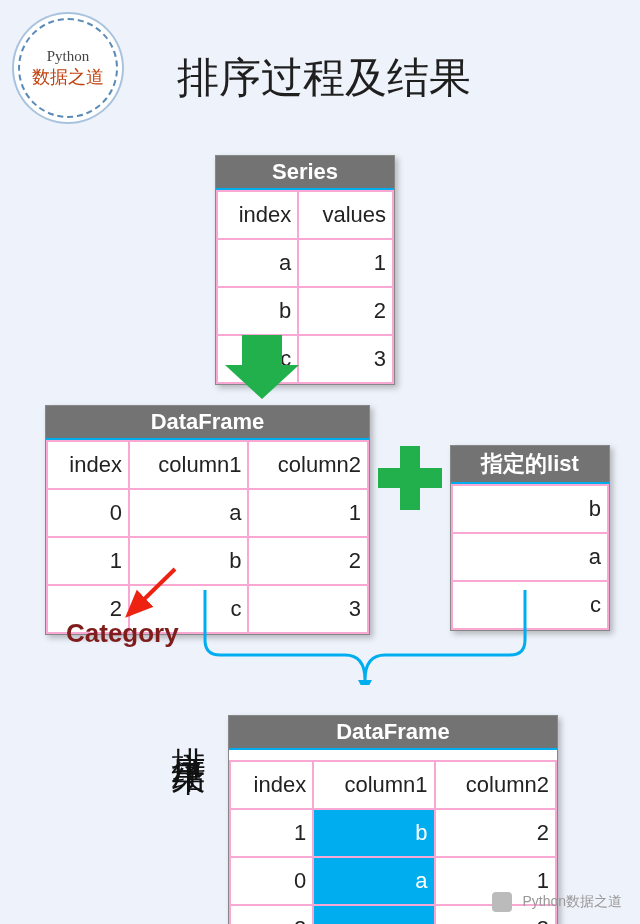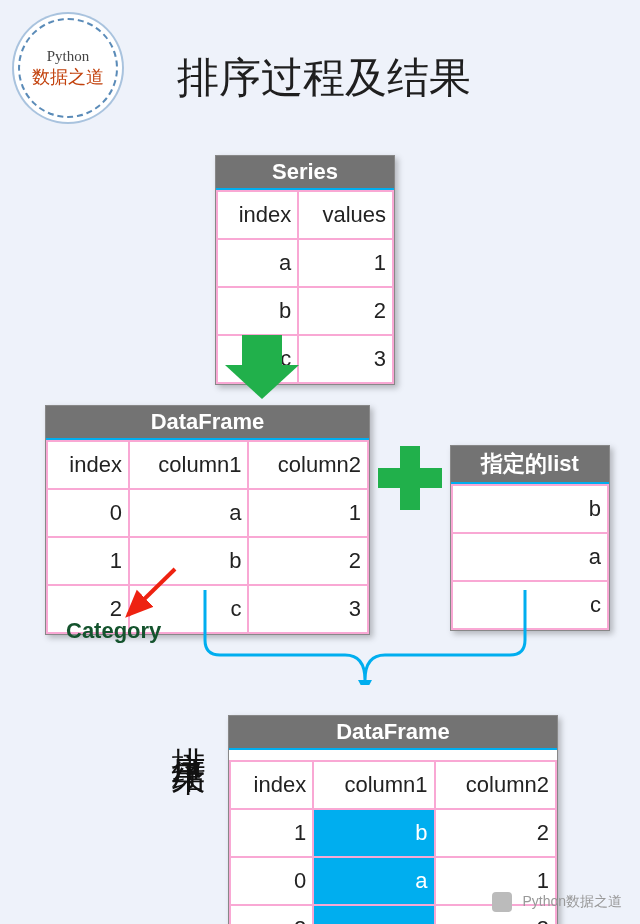--- a/index.html
+++ b/index.html
@@ -101,23 +101,23 @@
   .red-arrow {
     position: absolute;
     top: 567px; left: 120px;
     width: 60px; height: 55px;
     pointer-events:none;
   }
   .red-arrow svg { width:100%; height:100%; overflow:visible; }
   .category-label {
     position: absolute;
     top: 618px; left: 66px;
-    font-size: 22px;
+    font-size: 26px;
     font-weight: bold;
-    color: #14532d;
+    color: #7f1d1d;
   }
   .bracket {
     position: absolute;
     top: 585px; left: 200px;
     width: 330px; height: 100px;
     pointer-events:none;
   }
   .result-label {
     position: absolute;
     top: 720px; left: 166px;

